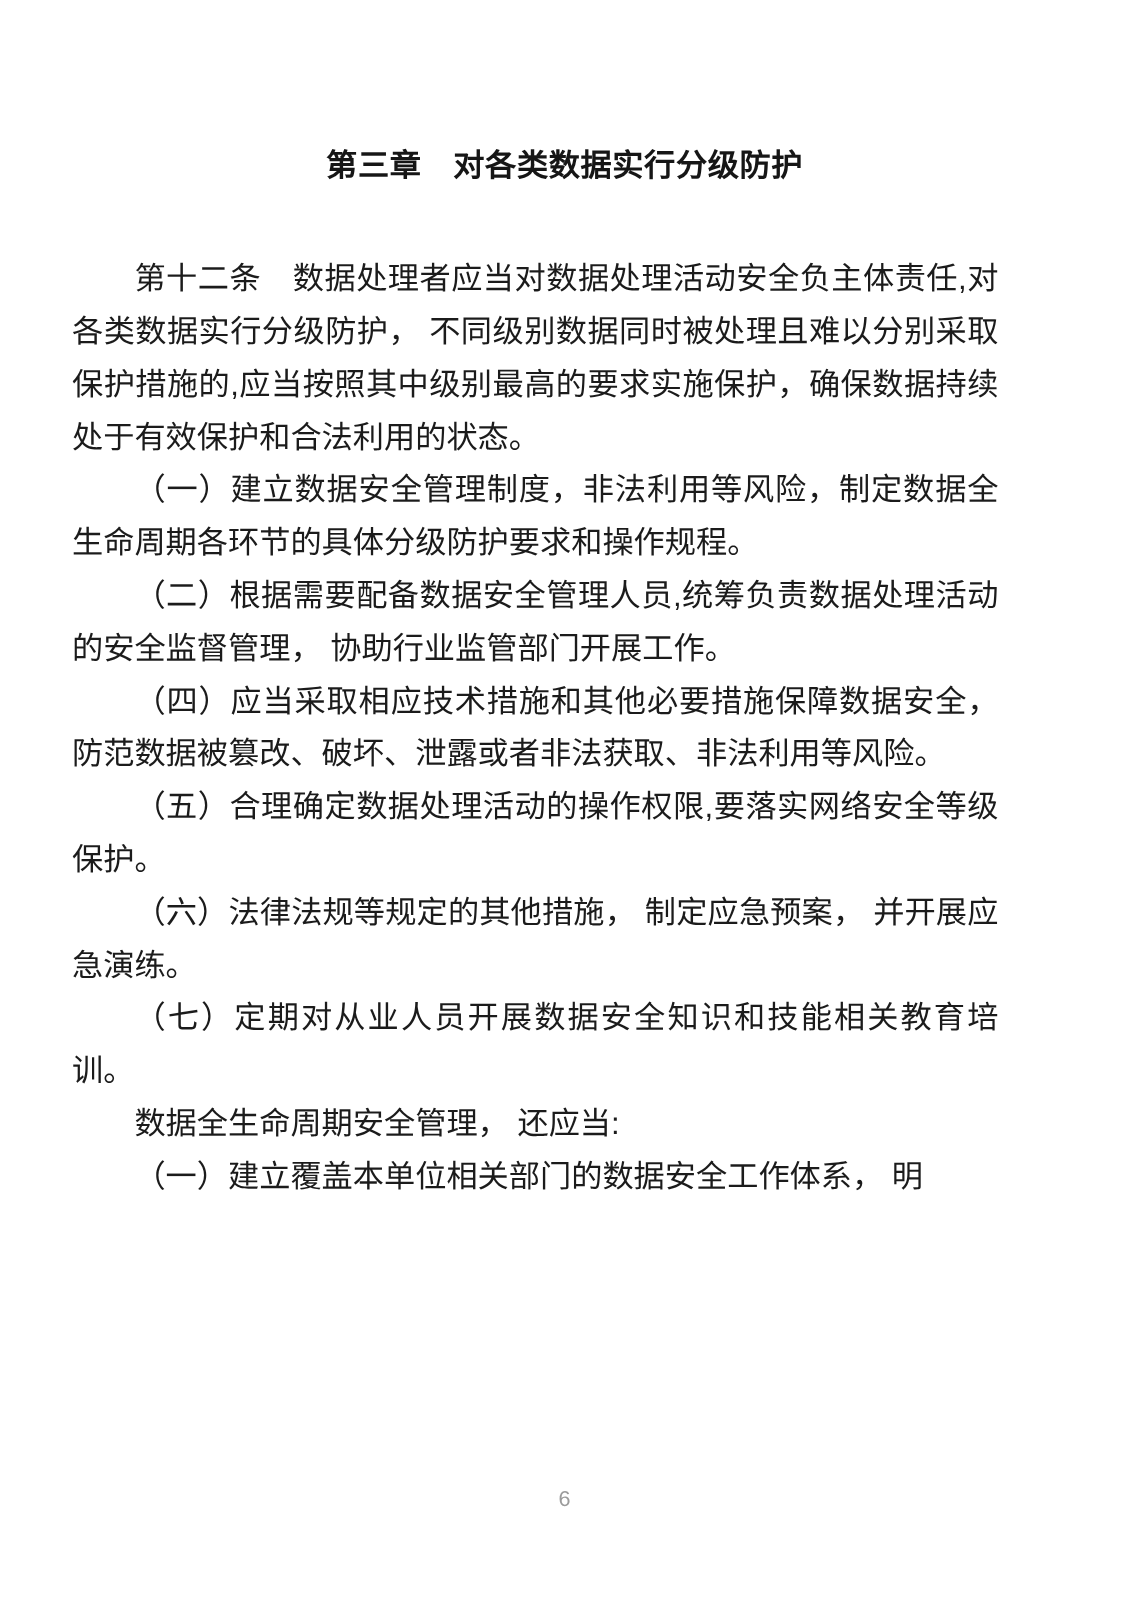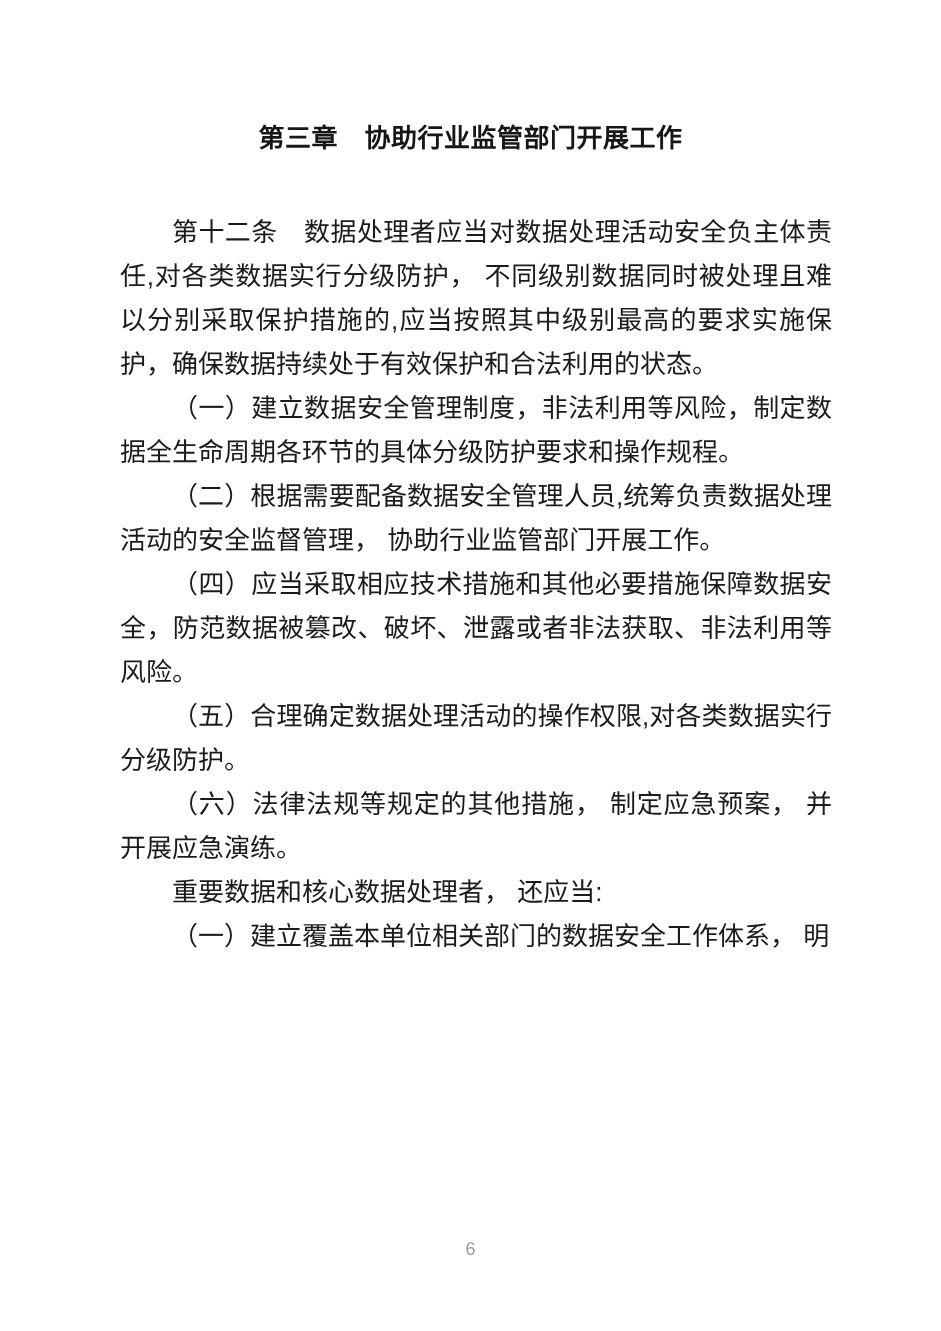--- a/index.html
+++ b/index.html
@@ -20,21 +20,21 @@
   .doc-title {
     padding-top: 120px;
     text-align: center;
     font-size: 26px;
     line-height: 36px;
     font-weight: 600;
     letter-spacing: 0.5px;
     color: #161616;
   }
   .doc-body {
-    margin: 54px 109px 0 120px;
+    margin: 54px 109px 0 60px;
     font-size: 26px;
     line-height: 44px;
     text-align: justify;
     text-justify: inter-ideograph;
     color: #1b1b1b;
   }
   .para {
     margin: 0;
     padding: 0;
     text-indent: 2em;
@@ -51,30 +51,31 @@
     font-size: 18px;
     line-height: 26px;
     color: #9b9b9b;
   }
 </style>
 </head>
 <body>
 
 <div class="page">
 
-  <div class="doc-title">第三章　协助行业监管部门开展工作</div>
+  <div class="doc-title">第三章　对各类数据实行分级防护</div>
 
   <div class="doc-body">
     <p class="para">第十二条　数据处理者应当对数据处理活动安全负主体责任,对各类数据实行分级防护， 不同级别数据同时被处理且难以分别采取保护措施的,应当按照其中级别最高的要求实施保护，确保数据持续处于有效保护和合法利用的状态。</p>
     <p class="para">（一）建立数据安全管理制度，非法利用等风险，制定数据全生命周期各环节的具体分级防护要求和操作规程。</p>
     <p class="para">（二）根据需要配备数据安全管理人员,统筹负责数据处理活动的安全监督管理， 协助行业监管部门开展工作。</p>
     <p class="para">（四）应当采取相应技术措施和其他必要措施保障数据安全，防范数据被篡改、破坏、泄露或者非法获取、非法利用等风险。</p>
-    <p class="para">（五）合理确定数据处理活动的操作权限,对各类数据实行分级防护。</p>
+    <p class="para">（五）合理确定数据处理活动的操作权限,要落实网络安全等级保护。</p>
     <p class="para">（六）法律法规等规定的其他措施， 制定应急预案， 并开展应急演练。</p>
-    <p class="para">重要数据和核心数据处理者， 还应当:</p>
+    <p class="para">（七）定期对从业人员开展数据安全知识和技能相关教育培训。</p>
+    <p class="para">数据全生命周期安全管理， 还应当:</p>
     <p class="para">（一）建立覆盖本单位相关部门的数据安全工作体系， 明</p>
   </div>
 
   <div class="page-footer">
     <span class="page-number">6</span>
   </div>
 
 </div>
 
 </body></html>

